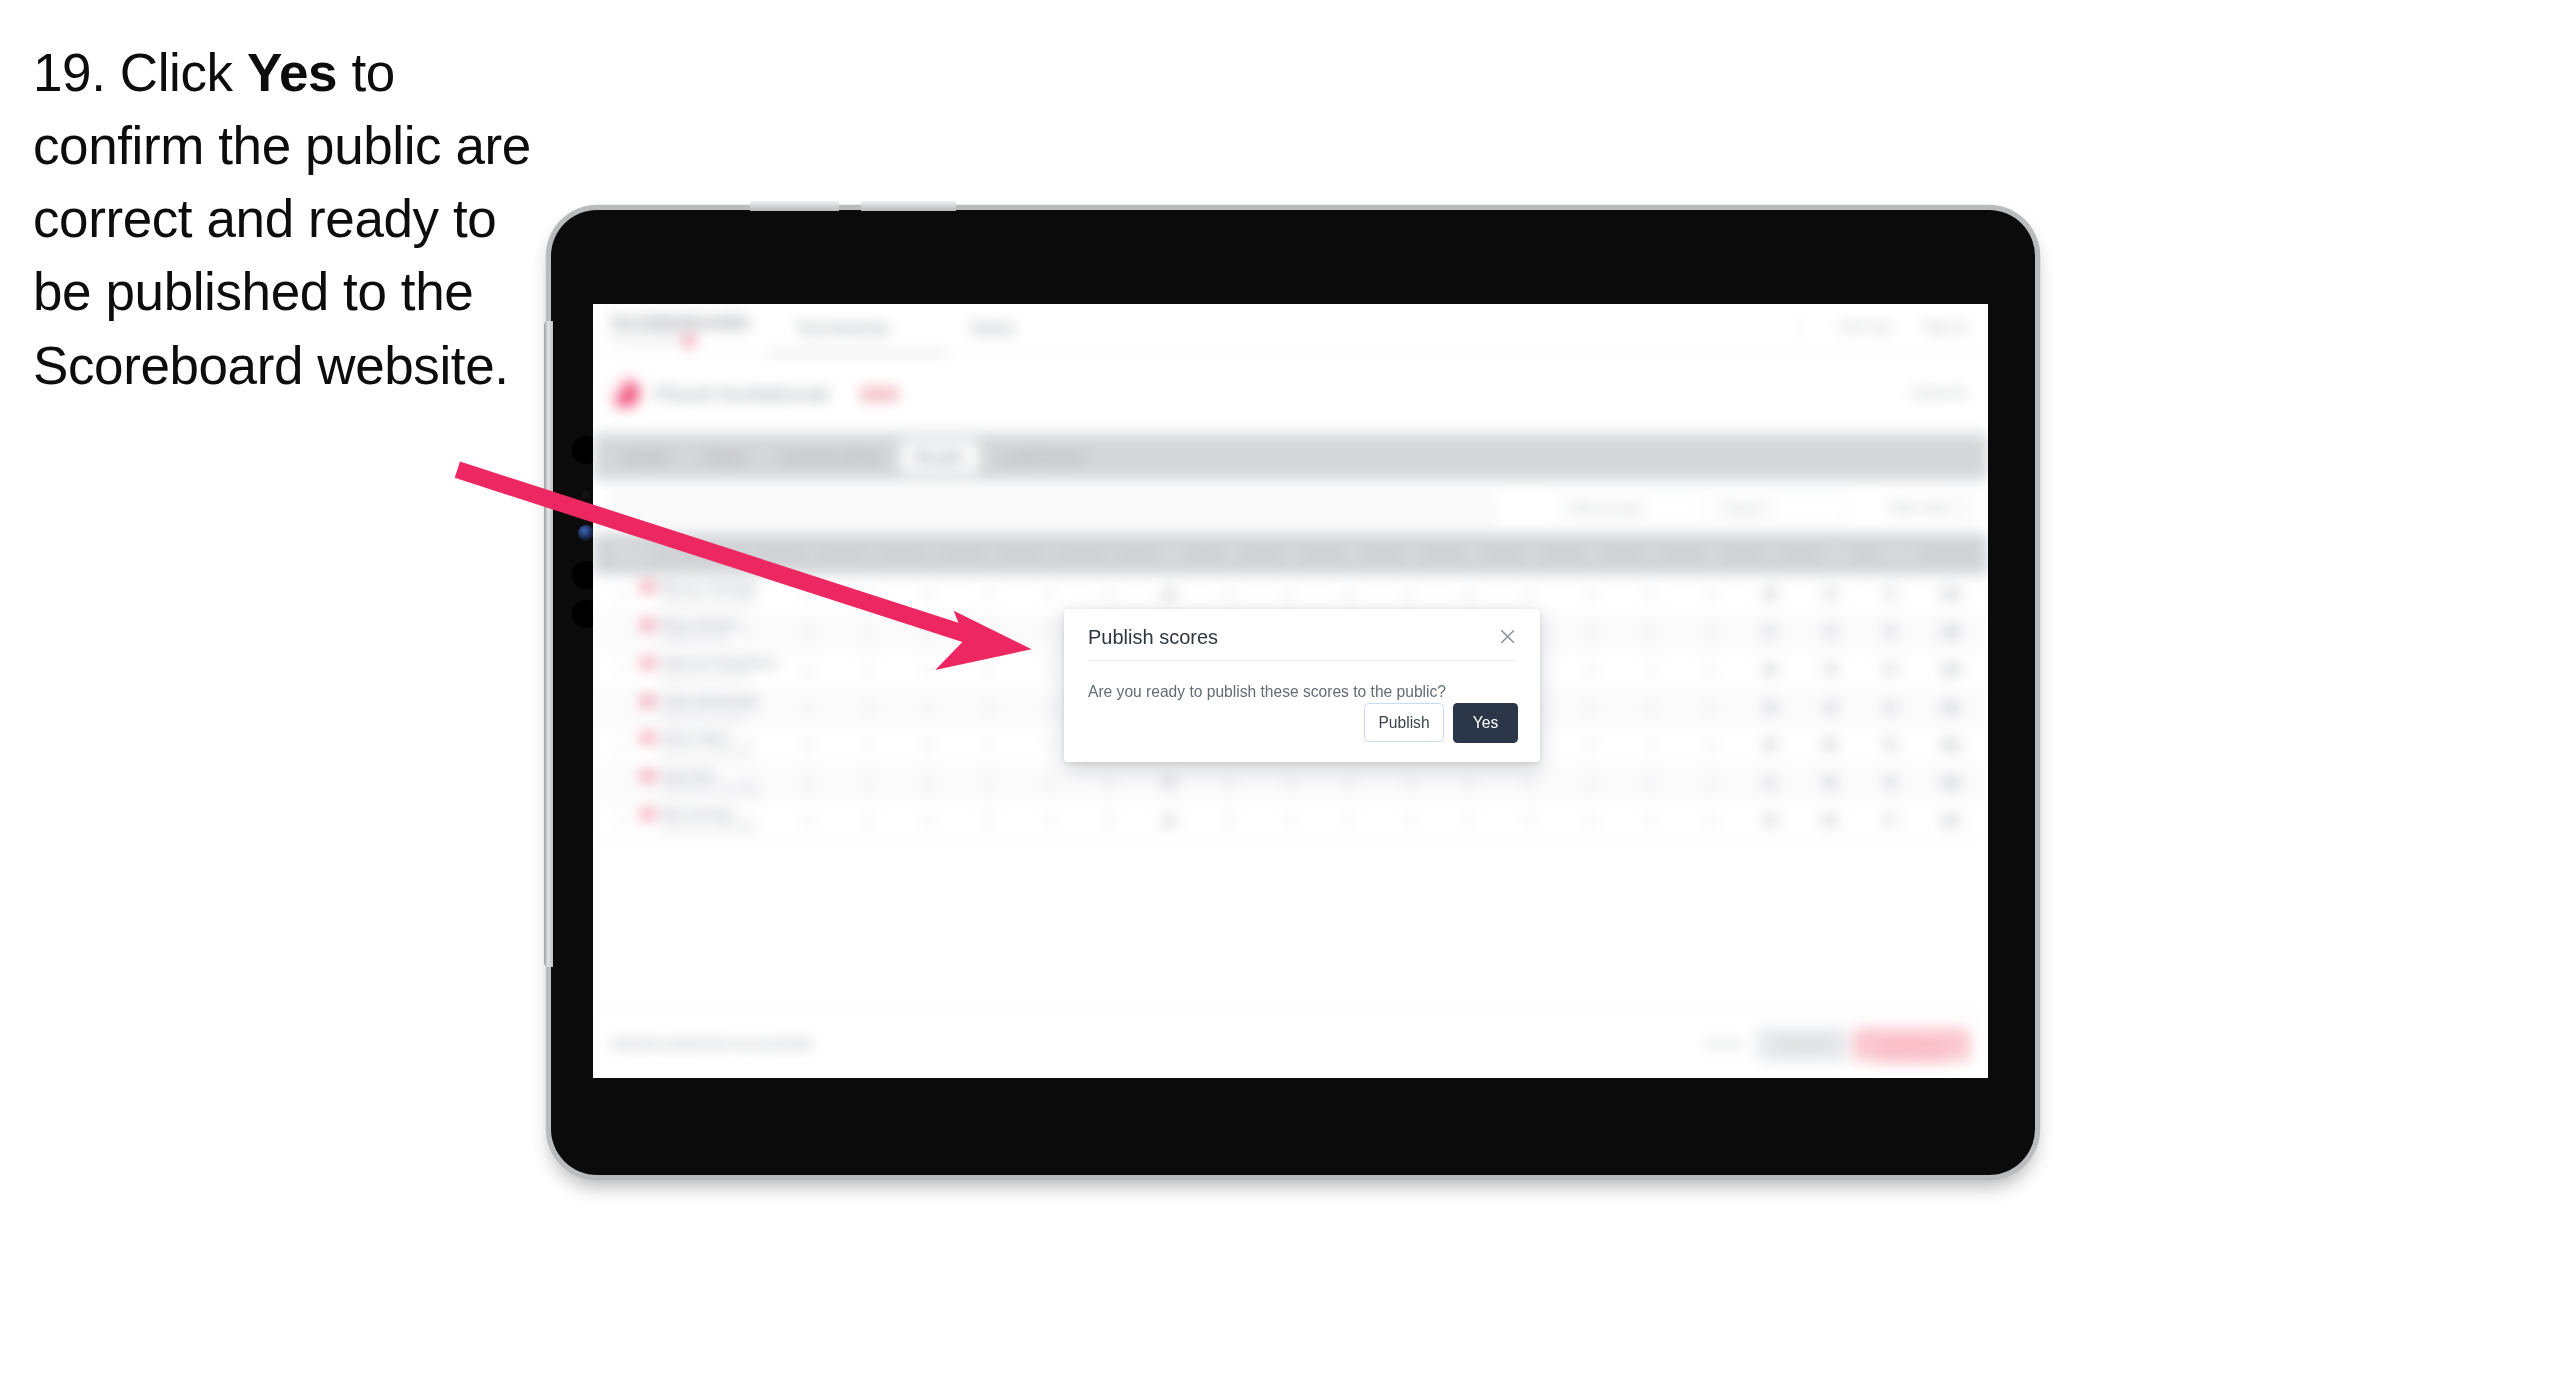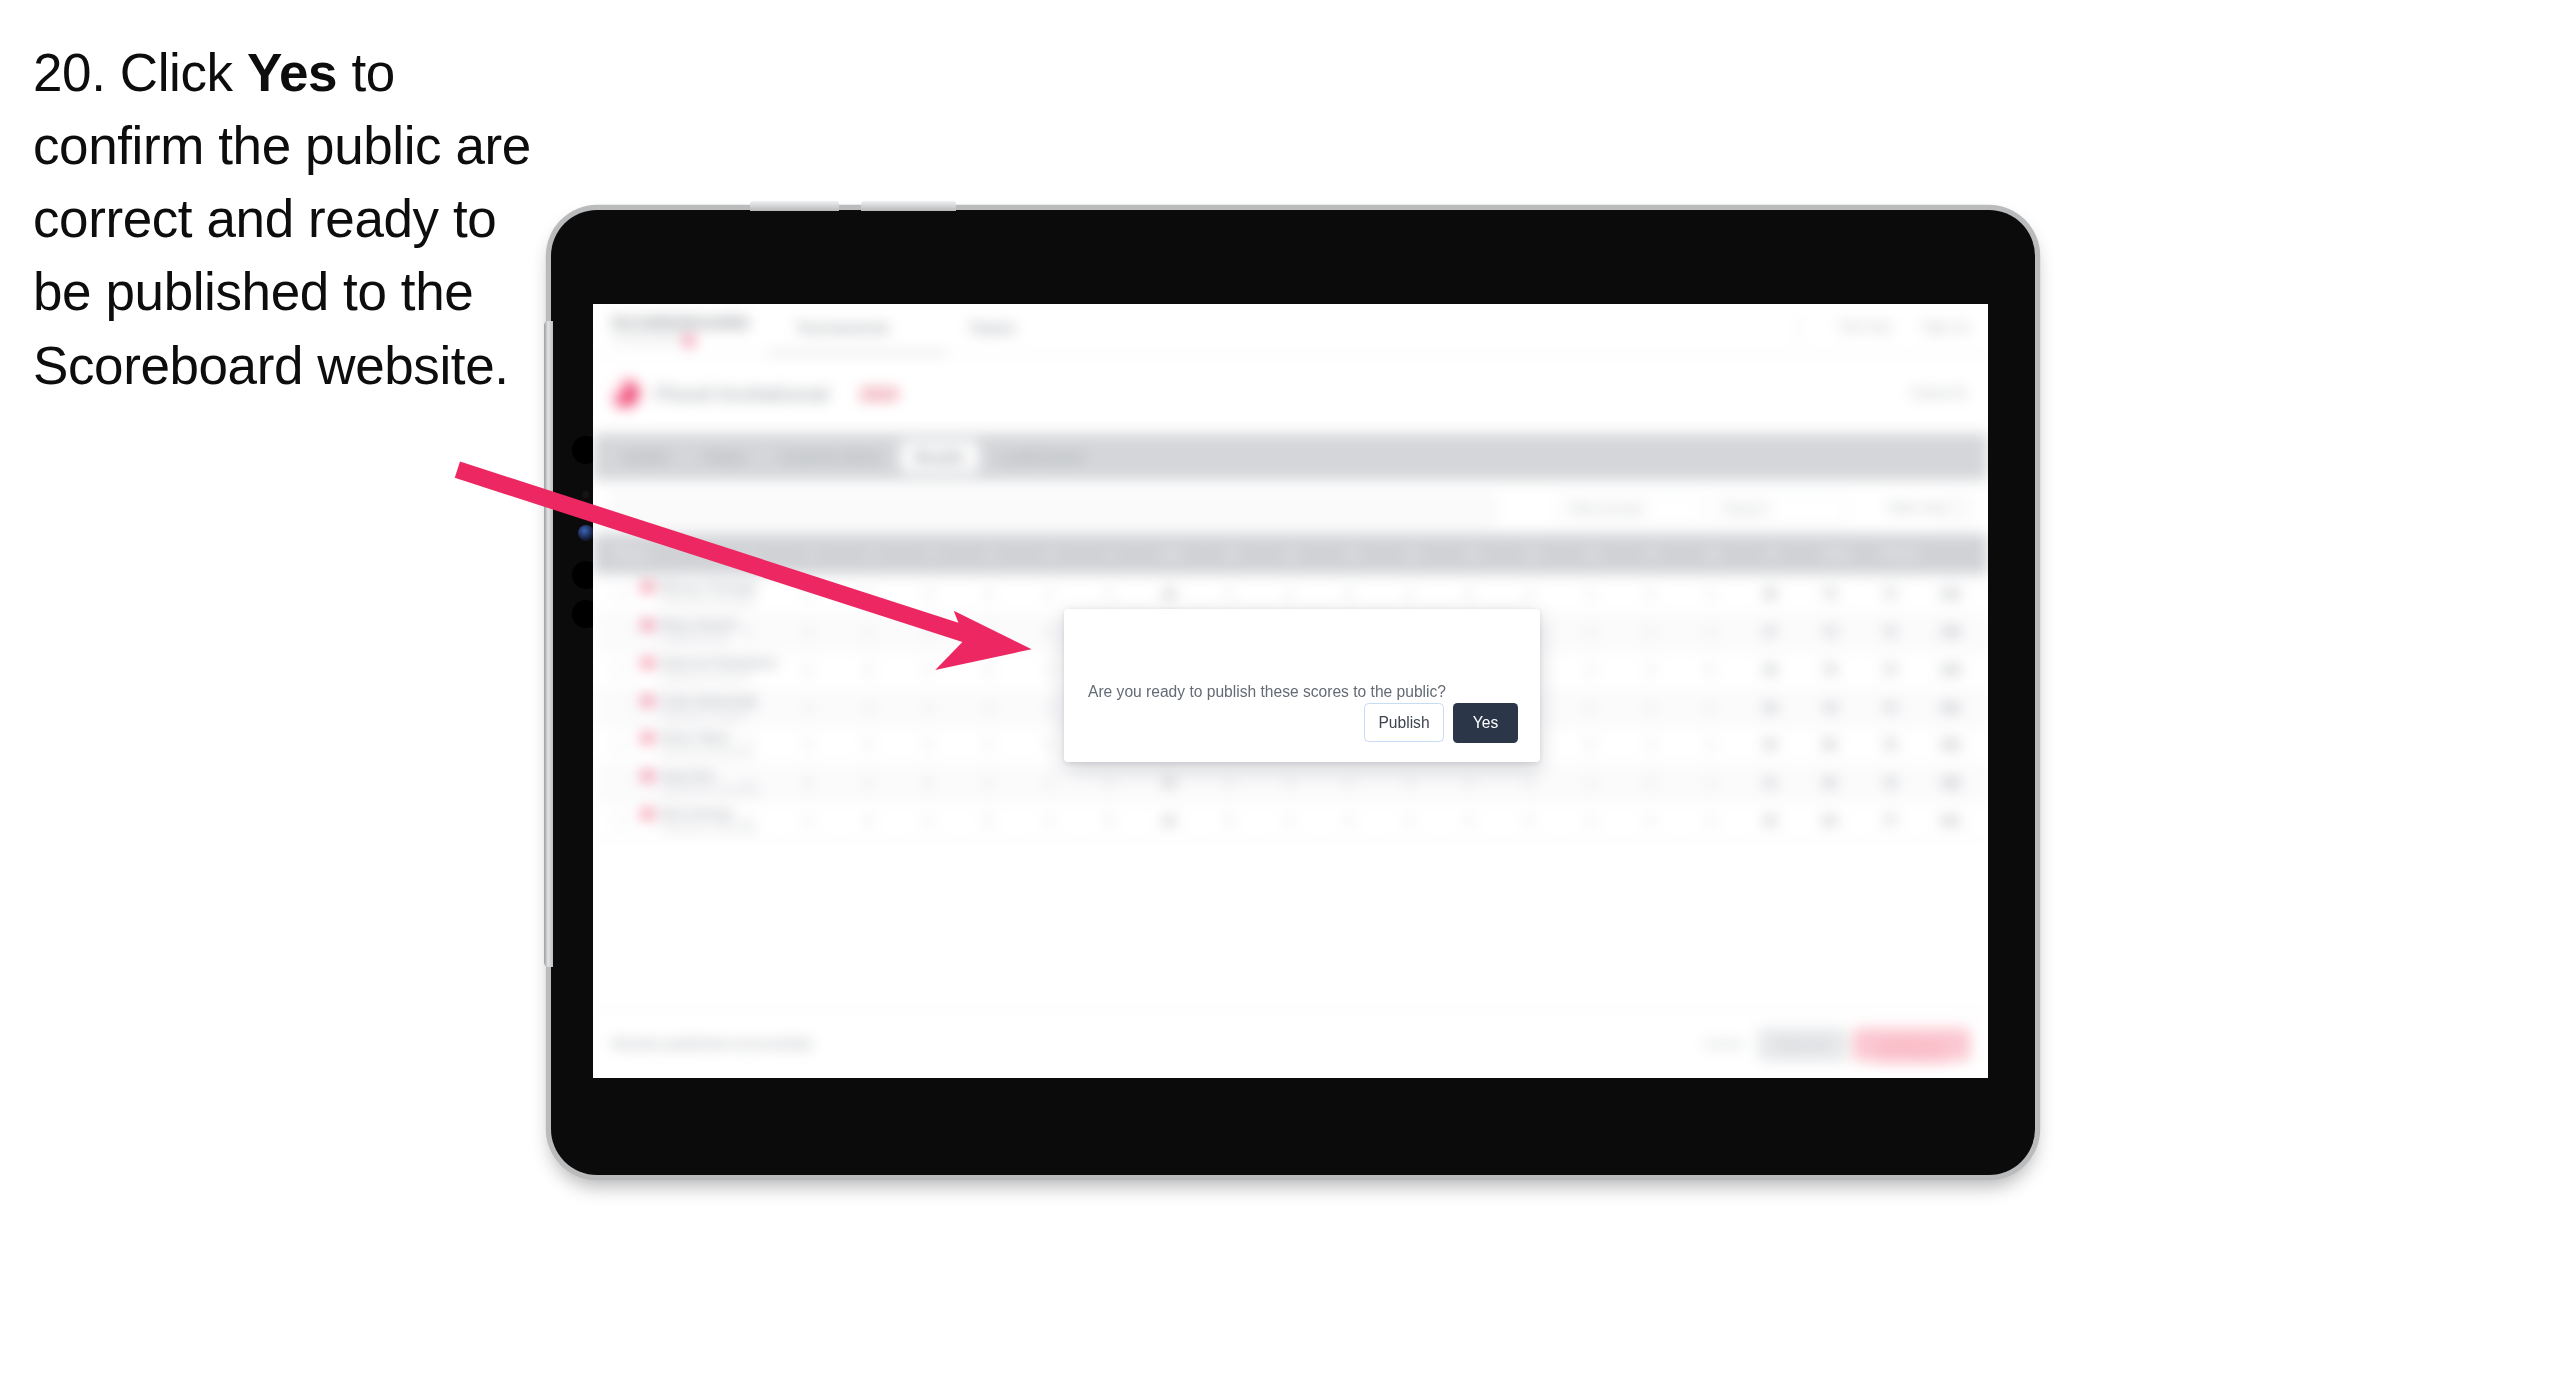--- a/index.html
+++ b/index.html
@@ -328,21 +328,21 @@
   .arrow-layer {
     position: absolute; left: 0; top: 0;
     width: 2576px; height: 1386px;
     pointer-events: none;
   }
 </style>
 </head>
 <body>
 
 <div class="instruction">
-  <span>20.</span>
+  <span>19.</span>
   <span>Click</span>
   <b>Yes</b>
   <span>to confirm the public are correct and ready to be published to the Scoreboard website.</span>
 </div>
 
 <div class="tablet">
   <div class="tablet-body"></div>
   <div class="rail-left"></div>
   <div class="rail-top-btn a"></div>
   <div class="rail-top-btn b"></div>
@@ -619,20 +619,29 @@
         </div>
         <div class="foot-btn pink">
           <div class="foot-btn-label">Publish to Scoreboard</div>
         </div>
       </div>
 
     </div>
 
     <div class="modal-layer">
       <div class="modal">
+        <div class="modal-head">
+          <div class="modal-title">Publish scores</div>
+          <div class="modal-close">
+            <svg width="19.3" height="19.3" viewBox="0 0 26 26" aria-hidden="true">
+              <path d="M5 5 L21 21 M21 5 L5 21" stroke="#8b9099" stroke-width="2" fill="none" stroke-linecap="round"></path>
+            </svg>
+          </div>
+          <div class="modal-rule"></div>
+        </div>
         <div class="modal-body-text">Are you ready to publish these scores to the public?</div>
         <div class="modal-actions">
           <button class="btn btn-cancel">Publish</button>
           <button class="btn btn-yes">Yes</button>
         </div>
       </div>
     </div>
 
   </div>
 </div>

